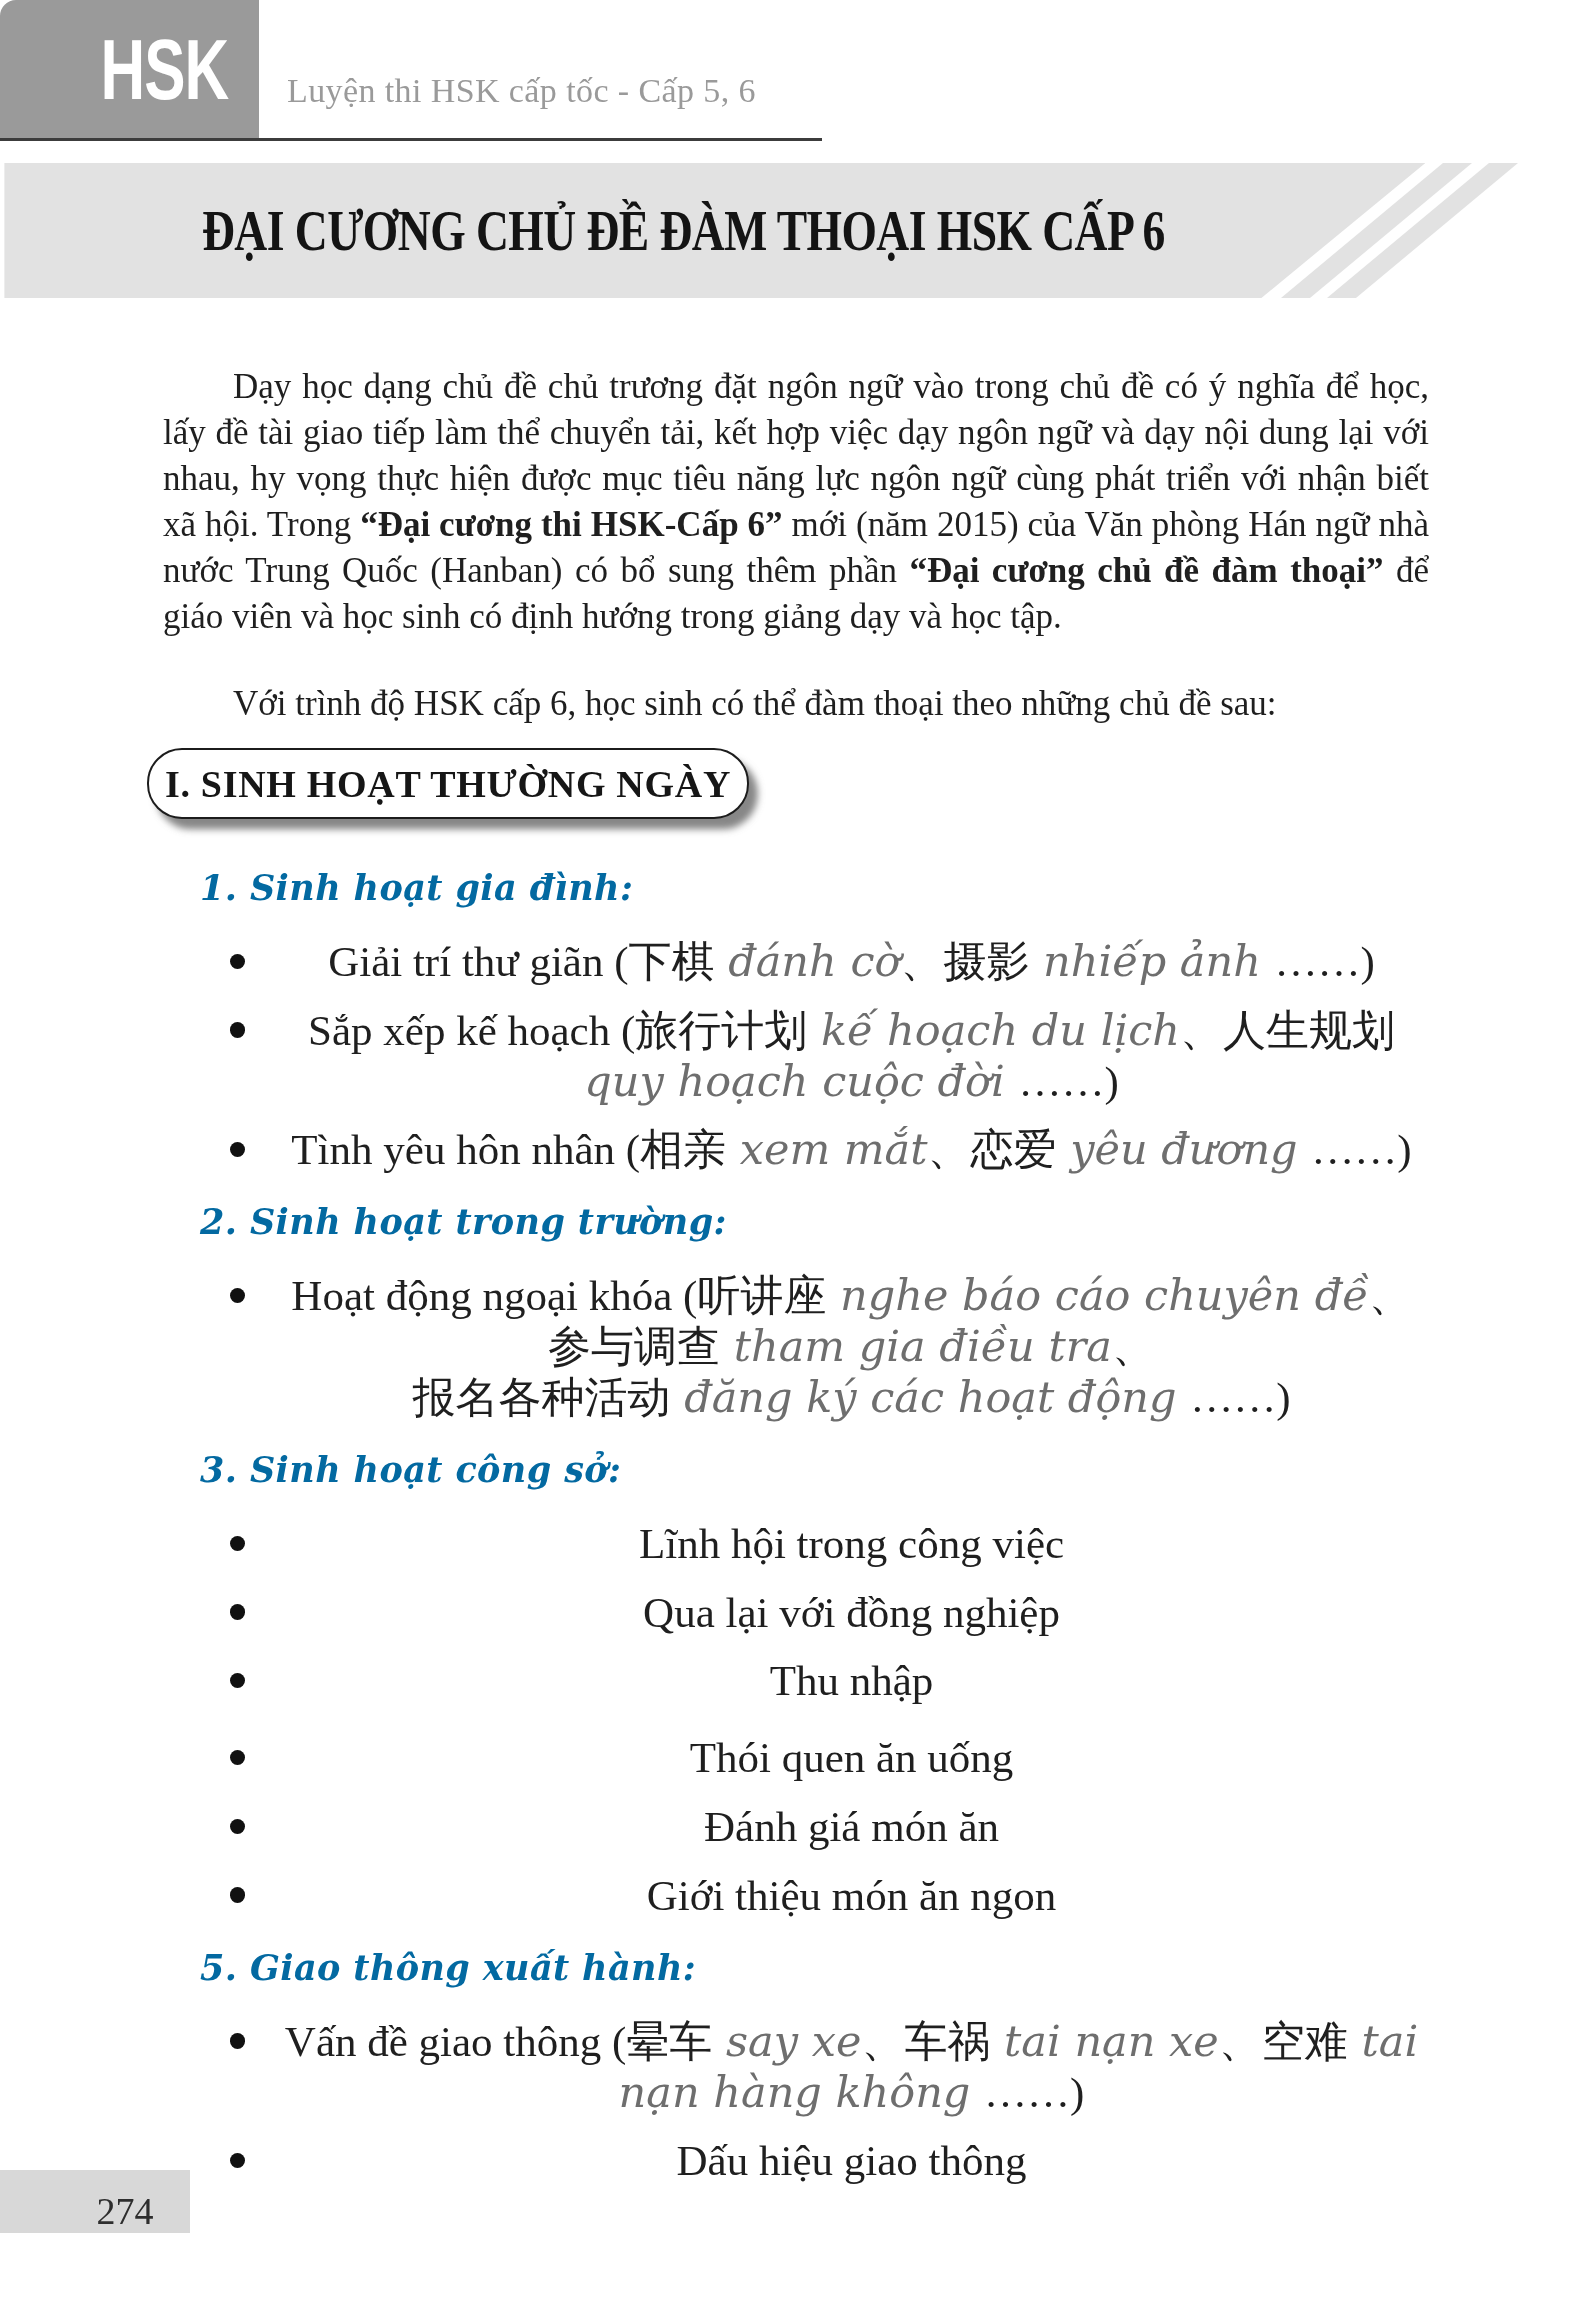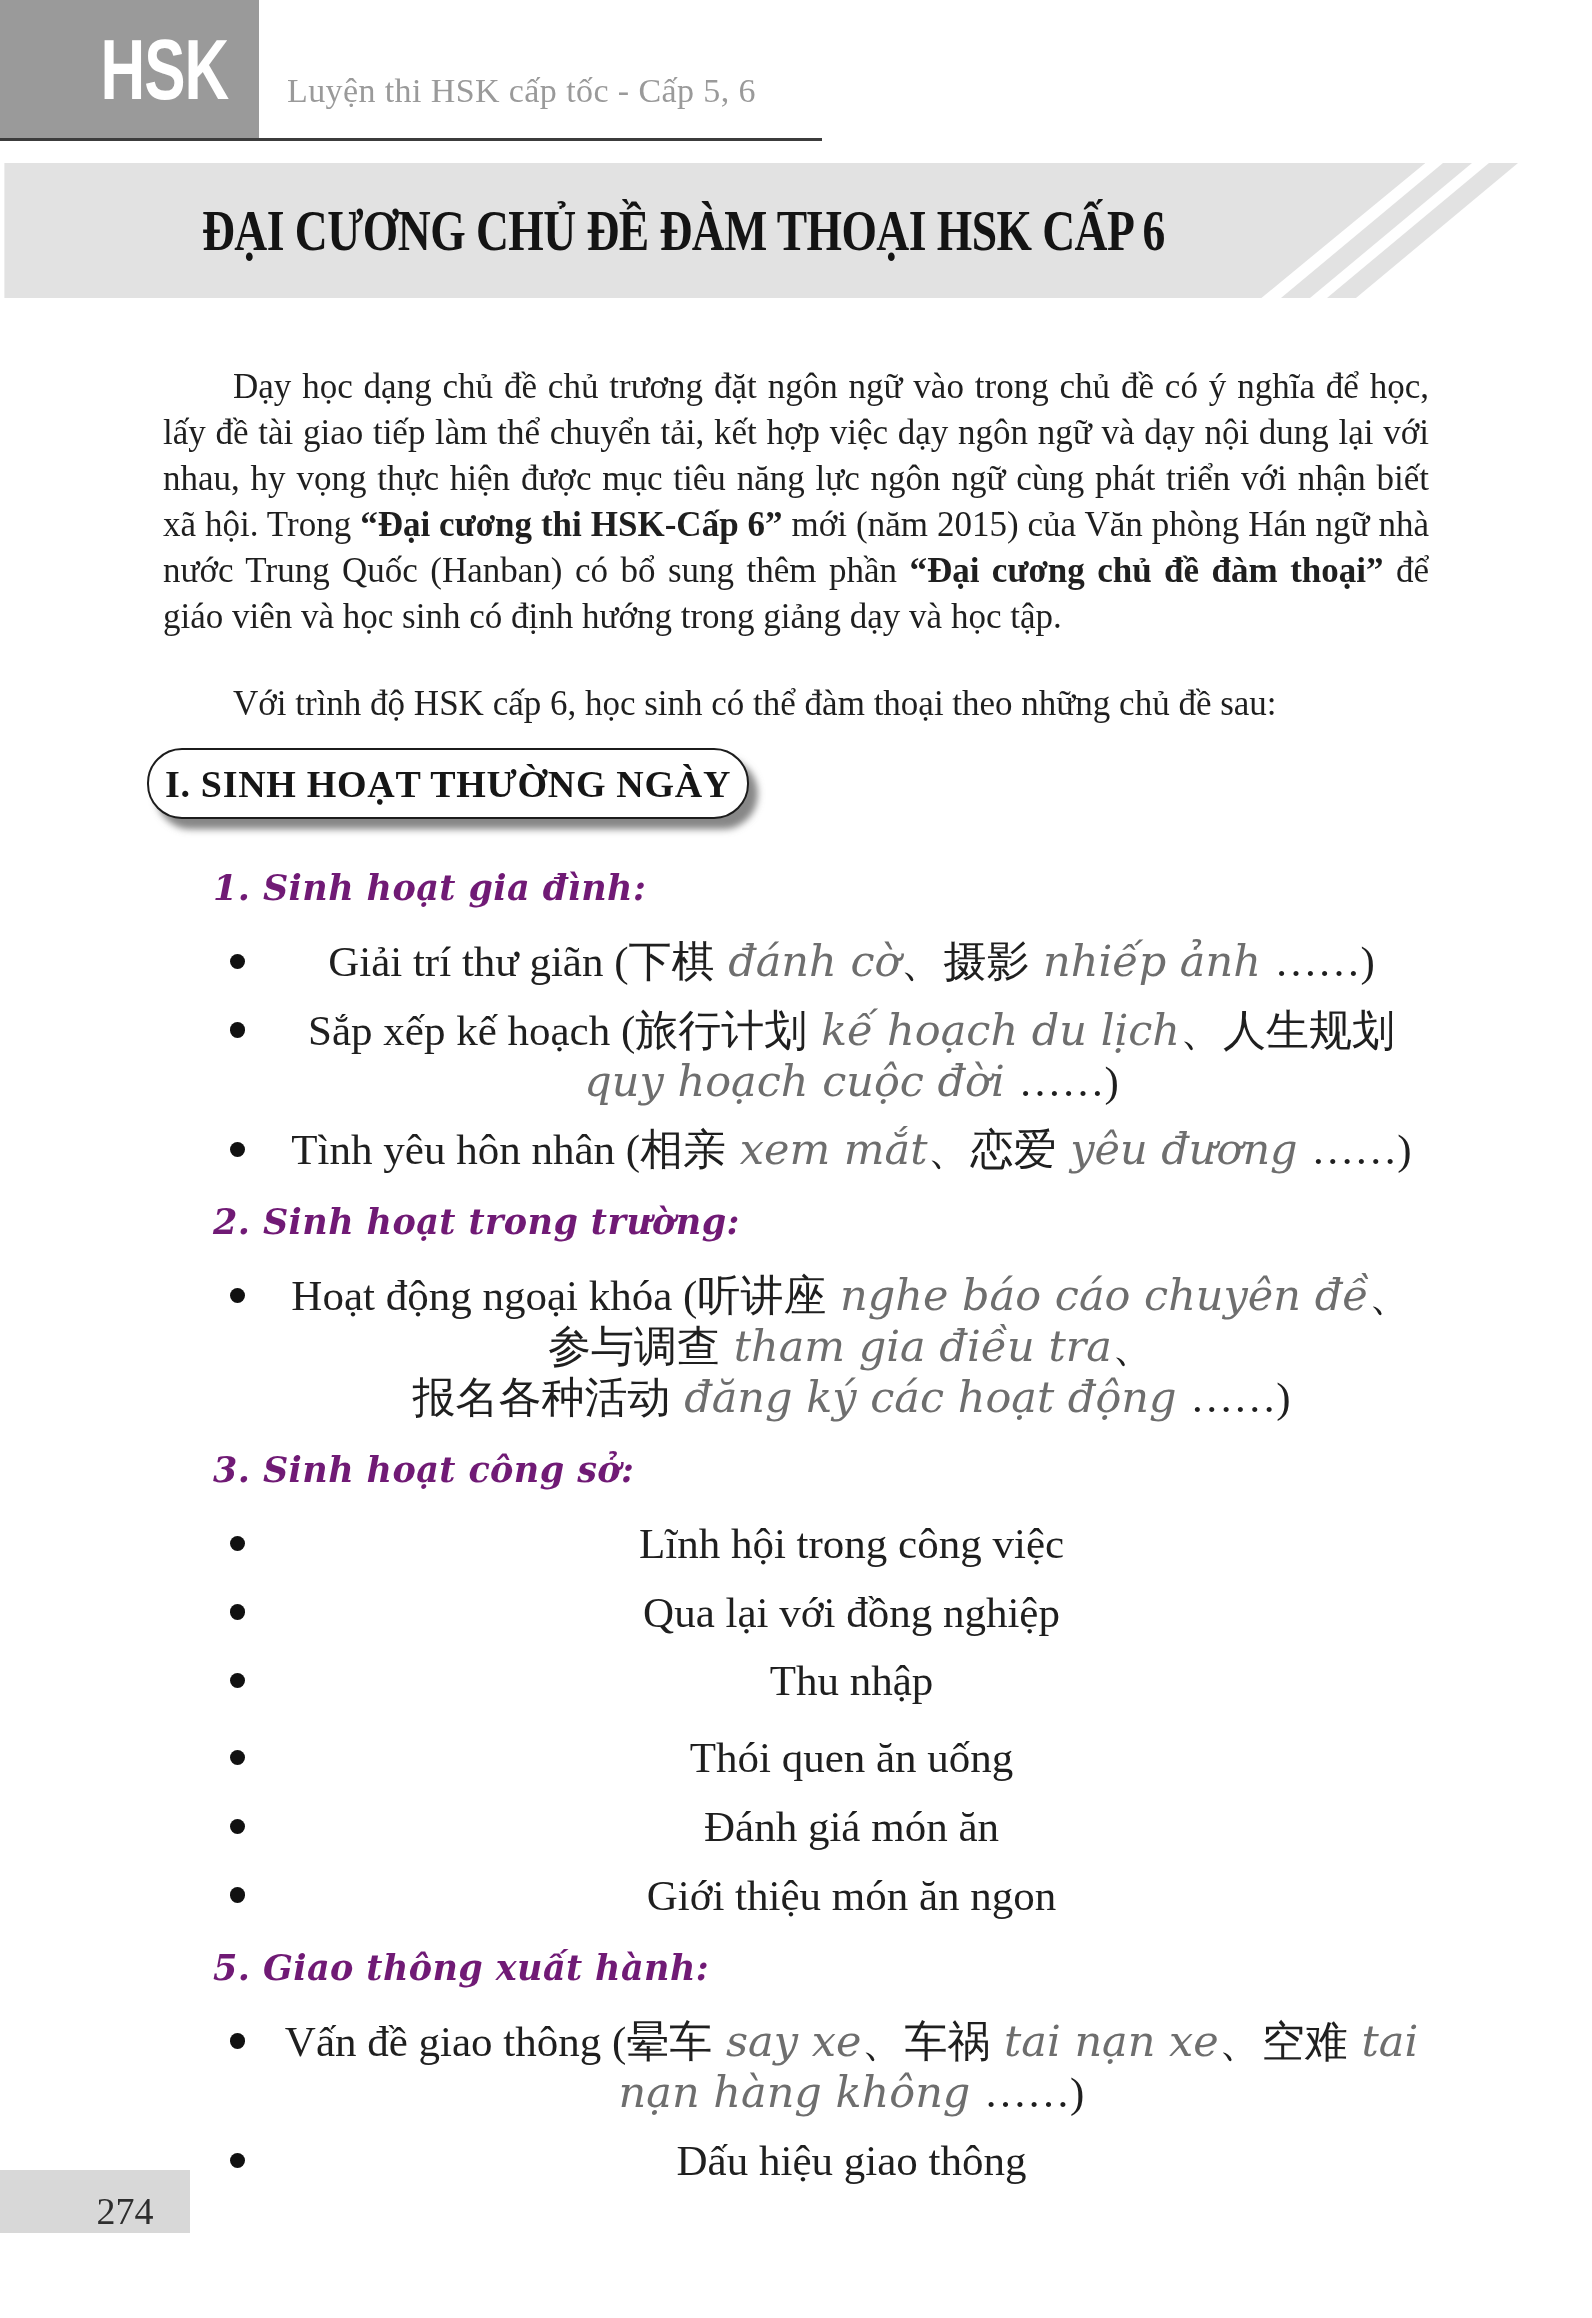--- a/index.html
+++ b/index.html
@@ -1,17 +1,17 @@
 <!DOCTYPE html>
 <html style="--c-header: #9a9a9a; --c-banner: #e2e2e2; --c-gloss: #6e6e6e; --c-pagebox: #d8d8d8;font-size:11.7px"><head>
 <meta charset="utf-8">
 <style>
   html,body{margin:0;padding:0;background:#fff;}
   .page{position:relative;width:1592px;height:2319px;background:#fff;overflow:hidden;
-        font-family:"Liberation Serif",serif;color:#1f1f1f;}
+        font-family:"Liberation Serif",serif;color:#1f1f1f;border-radius:16px;}
 
   
   .logo-box{position:absolute;left:0;top:0;width:259px;height:138px;background:var(--c-header,#9a9a9a);
             display:flex;align-items:center;justify-content:flex-end;padding-right:31px;box-sizing:border-box;}
   .logo-text{font-family:"Liberation Sans",sans-serif;font-weight:700;font-size:86px;color:#fff;
              transform:scaleX(0.72);transform-origin:right center;letter-spacing:-1.5px;line-height:1;}
   .header-subtitle{position:absolute;left:287px;top:72px;font-size:34px;color:var(--c-header,#9a9a9a);
                    letter-spacing:0.4px;white-space:nowrap;font-family:Liberation Serif, serif;}
   .header-rule{position:absolute;left:0;top:138px;width:822px;height:2.9px;background:#3c3c3c;}
 
@@ -36,22 +36,22 @@
   .seg-g{font-family:"DejaVu Serif",serif;font-style:italic;color:var(--c-gloss,#6e6e6e);}
 
   
   .pill{margin-top:21px;margin-left:-16px;width:602px;height:71px;box-sizing:border-box;
         border:2.2px solid #1c1c1c;border-radius:35px;background:#fff;
         box-shadow:8.8px 10.3px 7.3px rgba(95,95,95,0.75);
         display:flex;align-items:center;justify-content:center;}
   .pill-label{font-weight:700;font-size:38px;letter-spacing:0.7px;color:#161616;white-space:nowrap;}
 
   
-  .topic-heading{margin:25px 0 0 50px;font-family:"DejaVu Serif",serif;font-style:italic;font-weight:700;
-                 font-size:35px;line-height:44px;color:#701a75;letter-spacing:0.4px;}
+  .topic-heading{margin:25px 0 0 37px;font-family:"DejaVu Serif",serif;font-style:italic;font-weight:700;
+                 font-size:35px;line-height:44px;color:#0369a1;letter-spacing:0.4px;}
   .topic:first-of-type .topic-heading{margin-top:47px;}
   .topic ul{list-style:none;margin:26px 0 0 0;padding:0;}
   .topic li{position:relative;padding-left:111px;font-size:43px;line-height:51px;margin-bottom:17.6px;
             text-align:center;}
   .topic li .dot{position:absolute;left:67px;top:17.6px;width:15.4px;height:15.4px;border-radius:50%;background:#111;}
 
   
   .page-num-box{position:absolute;left:0;top:2170px;width:190px;height:63px;background:var(--c-pagebox,#d8d8d8);
                 display:flex;align-items:flex-end;justify-content:center;padding-left:60px;box-sizing:border-box;}
   .page-num{font-size:38px;color:#2e2e2e;}

